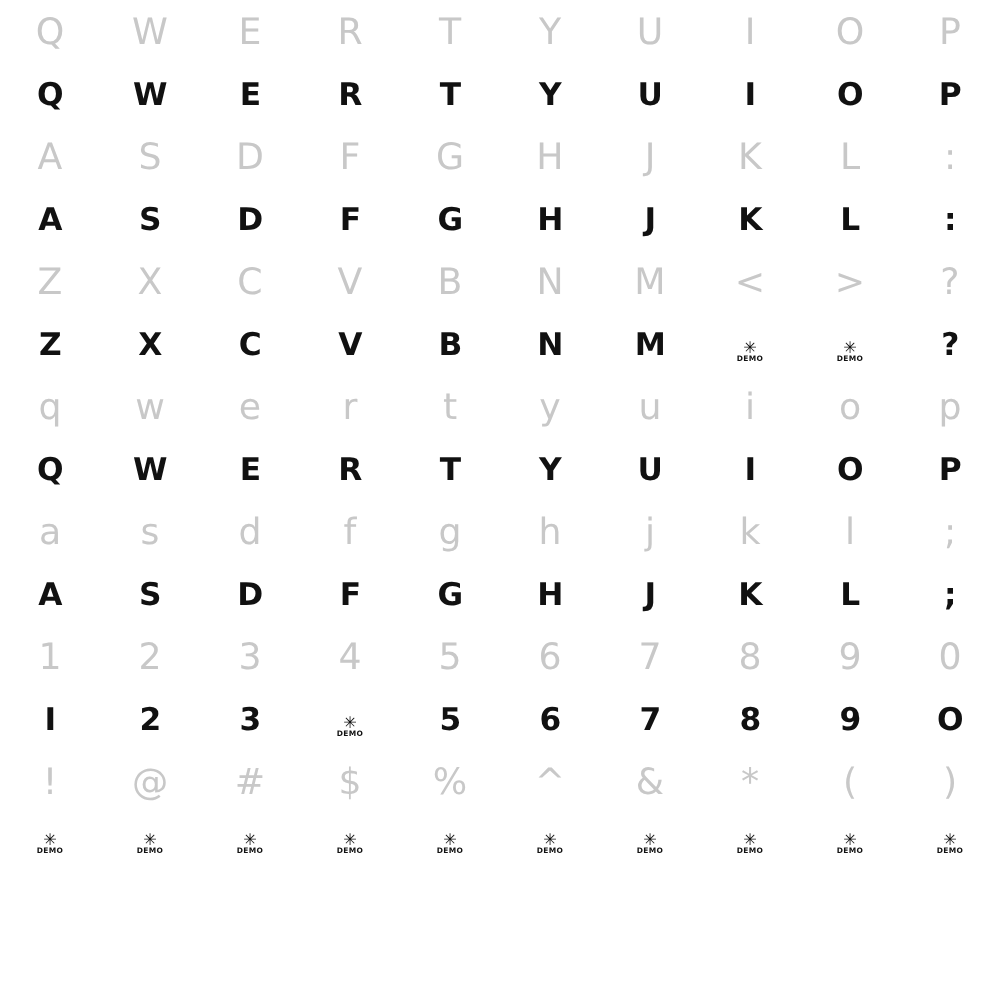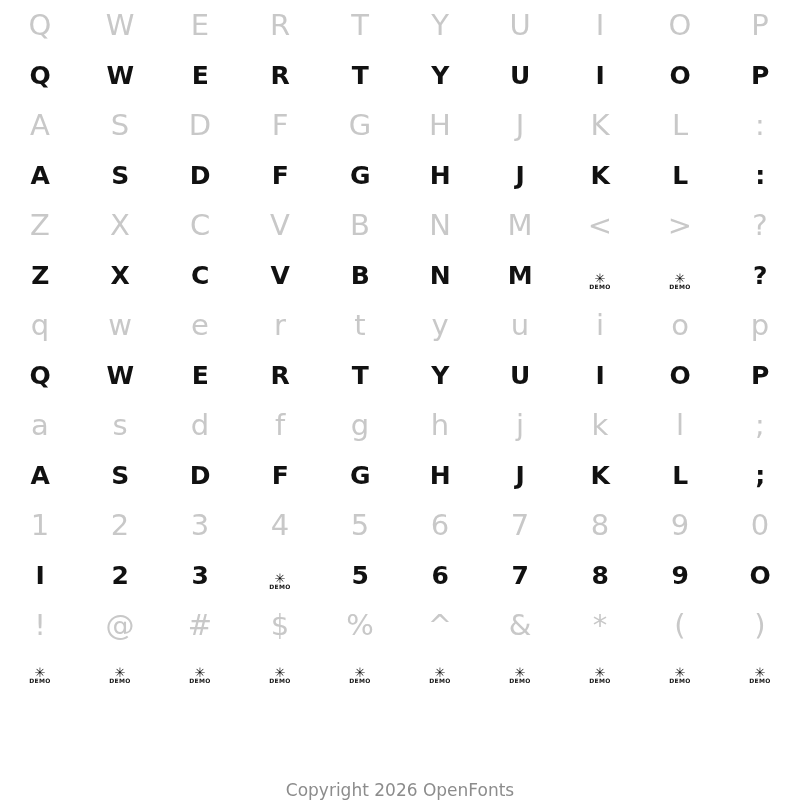--- a/index.html
+++ b/index.html
@@ -269,16 +269,13 @@
         <div class="cell"><span class="demo"><span class="burst">✳</span><span class="word">DEMO</span></span></div>
         <div class="cell"><span class="demo"><span class="burst">✳</span><span class="word">DEMO</span></span></div>
         <div class="cell"><span class="demo"><span class="burst">✳</span><span class="word">DEMO</span></span></div>
         <div class="cell"><span class="demo"><span class="burst">✳</span><span class="word">DEMO</span></span></div>
         <div class="cell"><span class="demo"><span class="burst">✳</span><span class="word">DEMO</span></span></div>
         <div class="cell"><span class="demo"><span class="burst">✳</span><span class="word">DEMO</span></span></div>
         <div class="cell"><span class="demo"><span class="burst">✳</span><span class="word">DEMO</span></span></div>
         <div class="cell"><span class="demo"><span class="burst">✳</span><span class="word">DEMO</span></span></div>
       </div>
     </div>
-  <div class="footer">
-    <span class="footer-inner">Copyright 2026 OpenFonts</span>
-  </div>
 </div>
 
 </body></html>

